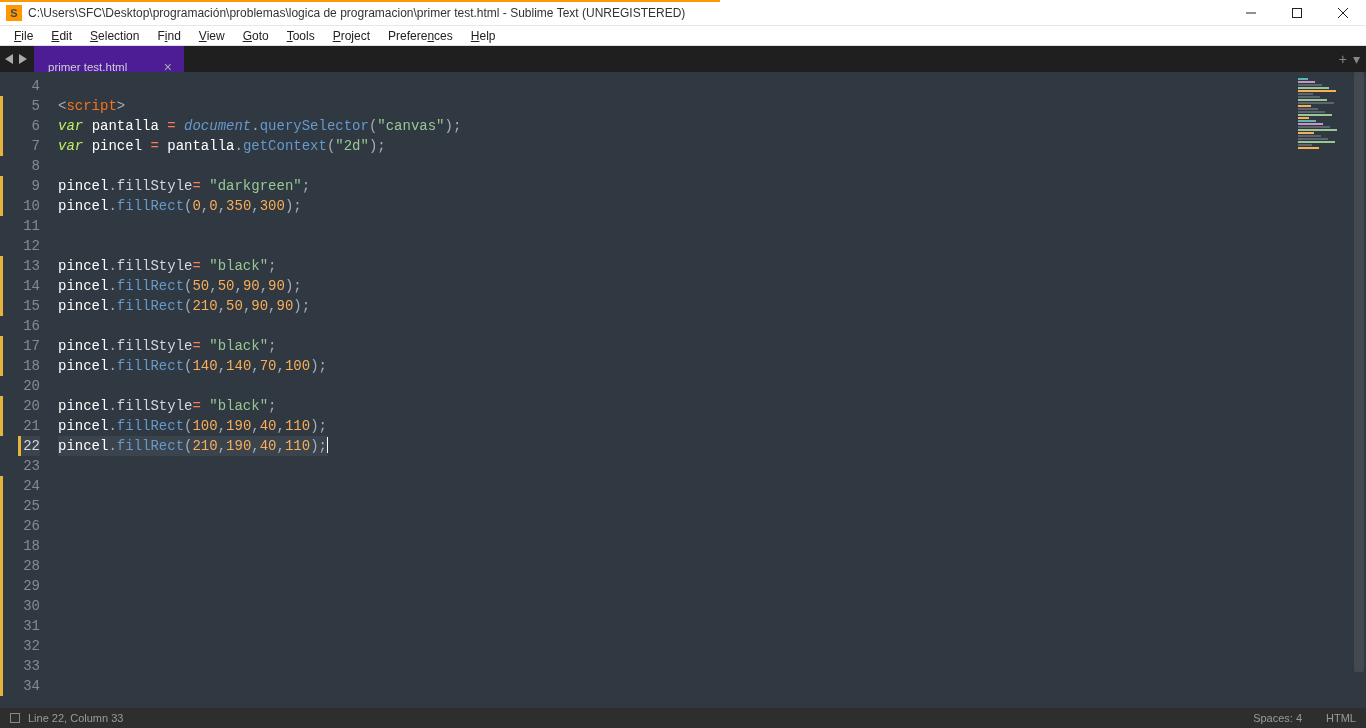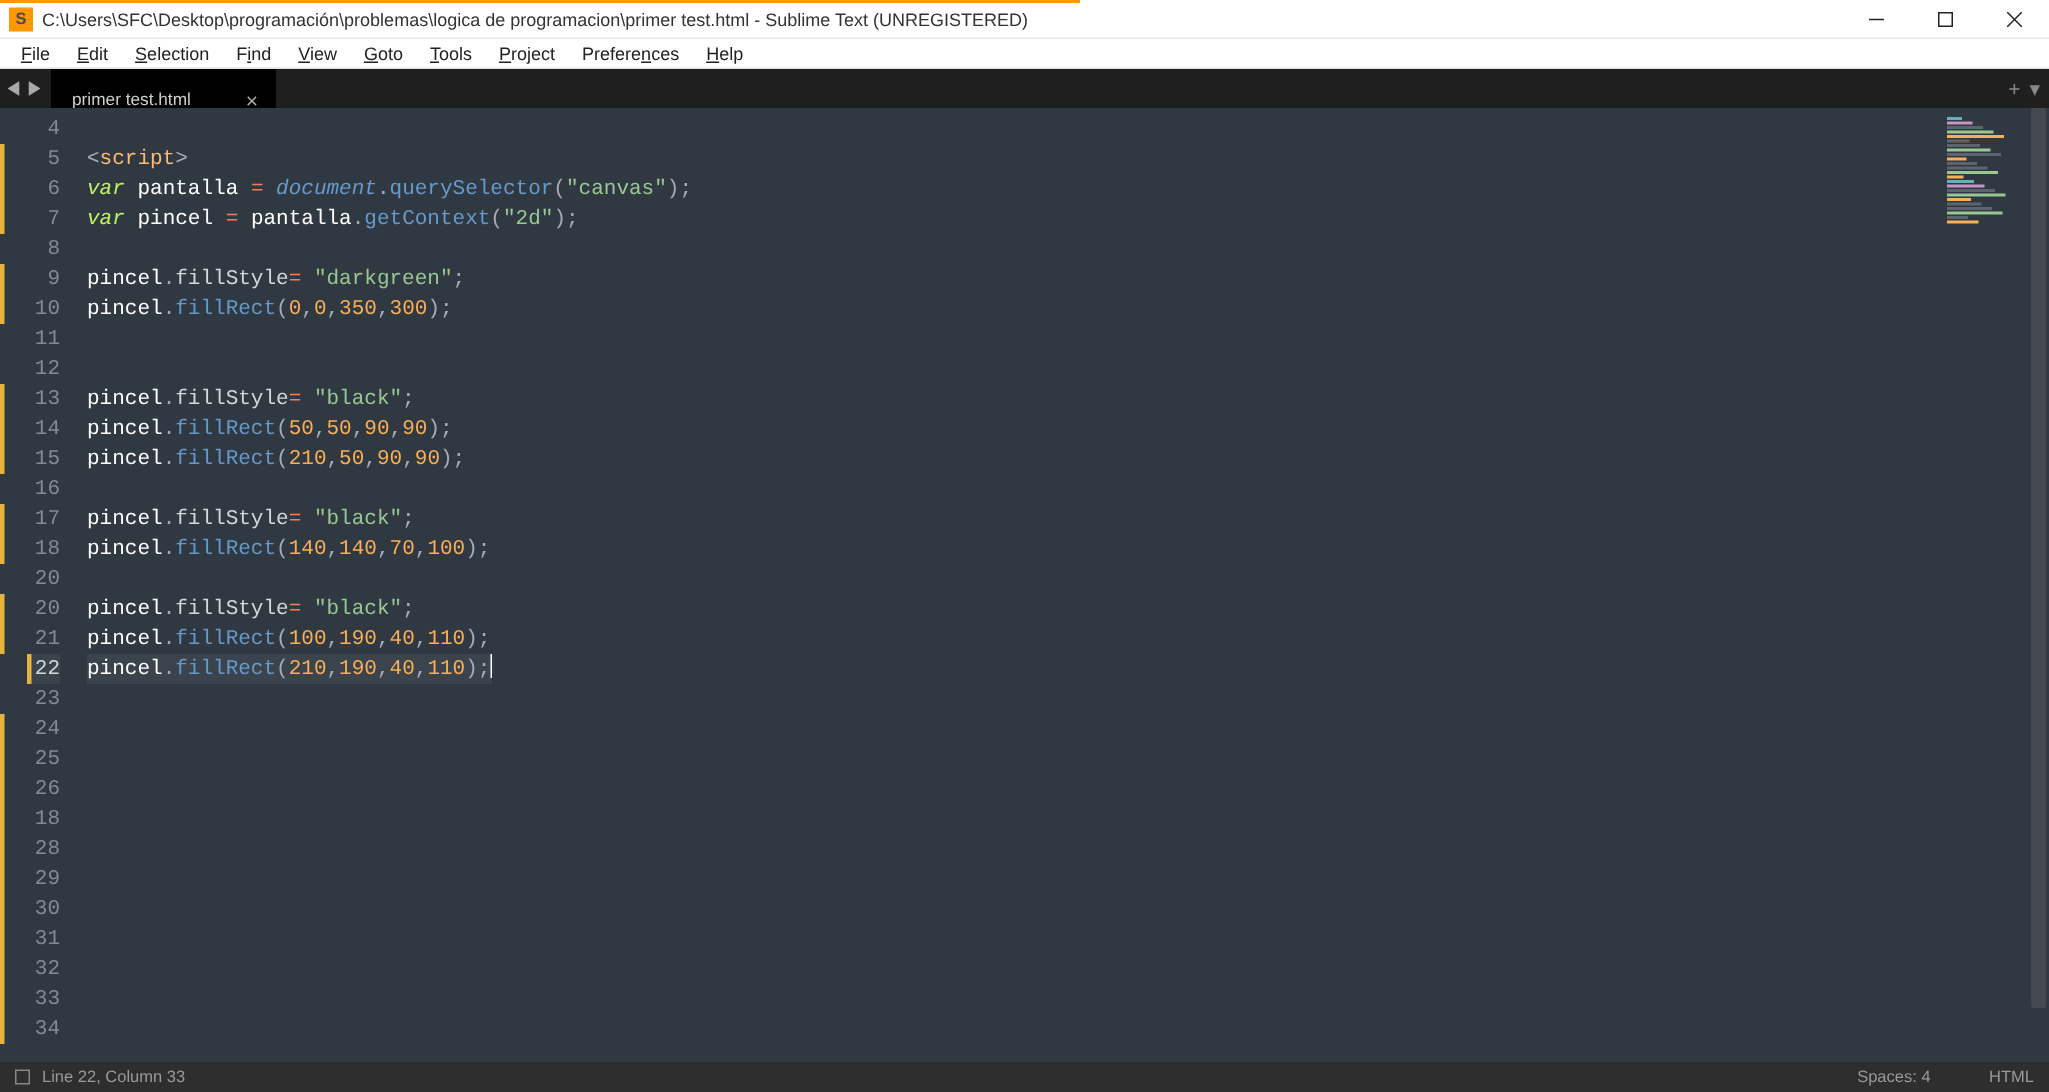--- a/index.html
+++ b/index.html
@@ -14,34 +14,34 @@
   .titlebar .win-btn svg { stroke:#222; stroke-width:1; fill:none; }
   
   .menubar { height: 20px; background: #fff; display:flex; align-items:center; padding: 0 6px; gap: 2px; border-bottom:1px solid #e0e0e0;}
   .menubar .menu-item { padding: 1px 8px; color:#222; font-size:12px; cursor:default;}
   .menubar .menu-item .ul { text-decoration: underline; }
   
   .tabrow { height: 26px; background: #1f1f1f; display:flex; align-items:stretch; position:relative; }
   .tabrow .nav-arrows { display:flex; align-items:center; padding:0 4px 0 2px; }
   .tabrow .nav-arrow { width:14px; height:18px; display:flex; align-items:center; justify-content:center; }
   .tabrow .nav-arrow svg{ fill:#aaa; }
-  .tabrow .tab { display:flex; align-items:center; background:#000000; color:#d0d0d0; padding:16px 12px 0 14px; font-size:11.5px; position:relative; min-width:150px;}
+  .tabrow .tab { display:flex; align-items:center; background:#4c1d95; color:#d0d0d0; padding:16px 12px 0 14px; font-size:11.5px; position:relative; min-width:150px;}
   .tabrow .tab .close { margin-left:auto; color:#aaa; font-size:14px; line-height:1; padding-left:18px;}
   .tabrow .right-tools { margin-left:auto; display:flex; align-items:center; padding-right:6px; gap:6px;}
   .tabrow .right-tools span { color:#888; font-size:14px; }
   
   .editor-area { position:relative; height: calc(728px - 26px - 20px - 26px - 20px); background:#303841; display:flex; }
   .gutter { width:46px; background:#303841; color:#848b95; font-family:Consolas, "Courier New", monospace; font-size:14px; text-align:right; padding:4px 6px 0 0; line-height:20px; user-select:none; position:relative;}
   .gutter .ln { height:20px; position:relative;}
   .gutter .mark::before { content:""; position:absolute; left:0; top:0; width:3px; height:20px; background:#e8b33b; }
   .gutter .active { background:#3b434d; color:#d4d7dc;margin-left:18px;}
   .code { flex:1; font-family:Consolas, "Courier New", monospace; font-size:14px; line-height:20px; color:#d4d7dc; padding:4px 0 0 12px; white-space:pre; position:relative;}
   .code .line { height:20px; }
   .code .active-line { background:#3b434d; display:inline-block;}
-  .tok-tag { color:#fdba74;margin-top:44px; }
+  .tok-tag { color:#f97316;margin-top:44px; }
   .tok-angle { color:#a6acb9;}
   .tok-kw { color:#bef264; font-style:italic;}
   .tok-var { color:#ffffff;}
   .tok-builtin { color:#6699cc; font-style:italic;}
   .tok-method { color:#6699cc;}
   .tok-str { color:#99c794;}
   .tok-num { color:#f9ae58;}
   .tok-punc { color:#a6acb9;}
   .tok-op { color:#f97b58;}
   .tok-prop { color:#d4d7dc;}
@@ -54,21 +54,21 @@
   .minimap .mm-hl3 { background:#99c794;}
   .minimap .mm-hl4 { background:#f9ae58;}
   .minimap .viewport { position:absolute; left:0; right:0; top:0; height:120px;}
   
   .vscroll { width:14px; background:#303841; position:relative;}
   .vscroll .thumb { position:absolute; left:2px; right:2px; top:0; height:600px; background:#44494f; border-radius:2px;}
   
   .statusbar { height:20px; background:#2e2e2e; color:#9a9a9a; display:flex; align-items:center; font-size:11px; padding:0 10px;}
   .statusbar .sb-left { display:flex; align-items:center; gap:8px;}
   .statusbar .sb-icon { width:10px; height:10px; border:1px solid #888;}
-  .statusbar .sb-right { margin-left:auto; display:flex; gap:39px;}
+  .statusbar .sb-right { margin-left:auto; display:flex; gap:24px;}
 </style>
 </head>
 <body>
 
 <div class="titlebar">
   <div class="accent"></div>
   <div class="app-icon">
       <span>S</span>
     </div>
   <div class="title">C:\Users\SFC\Desktop\programación\problemas\logica de programacion\primer test.html - Sublime Text (UNREGISTERED)</div>

